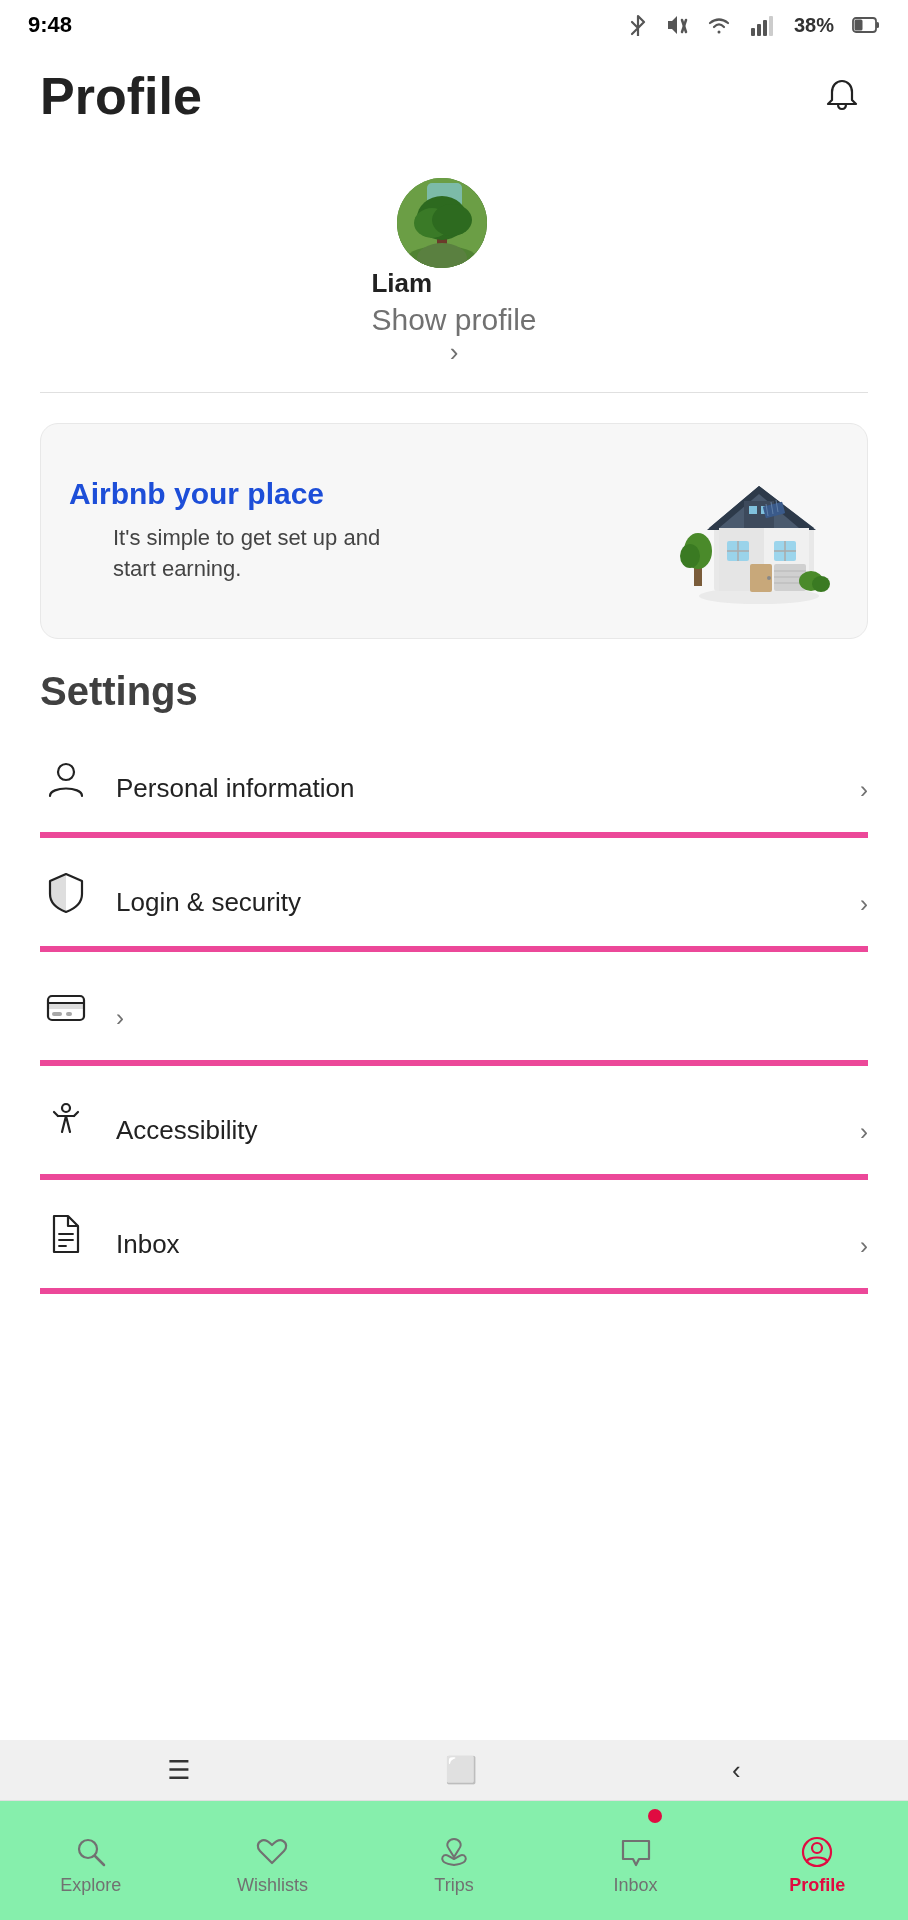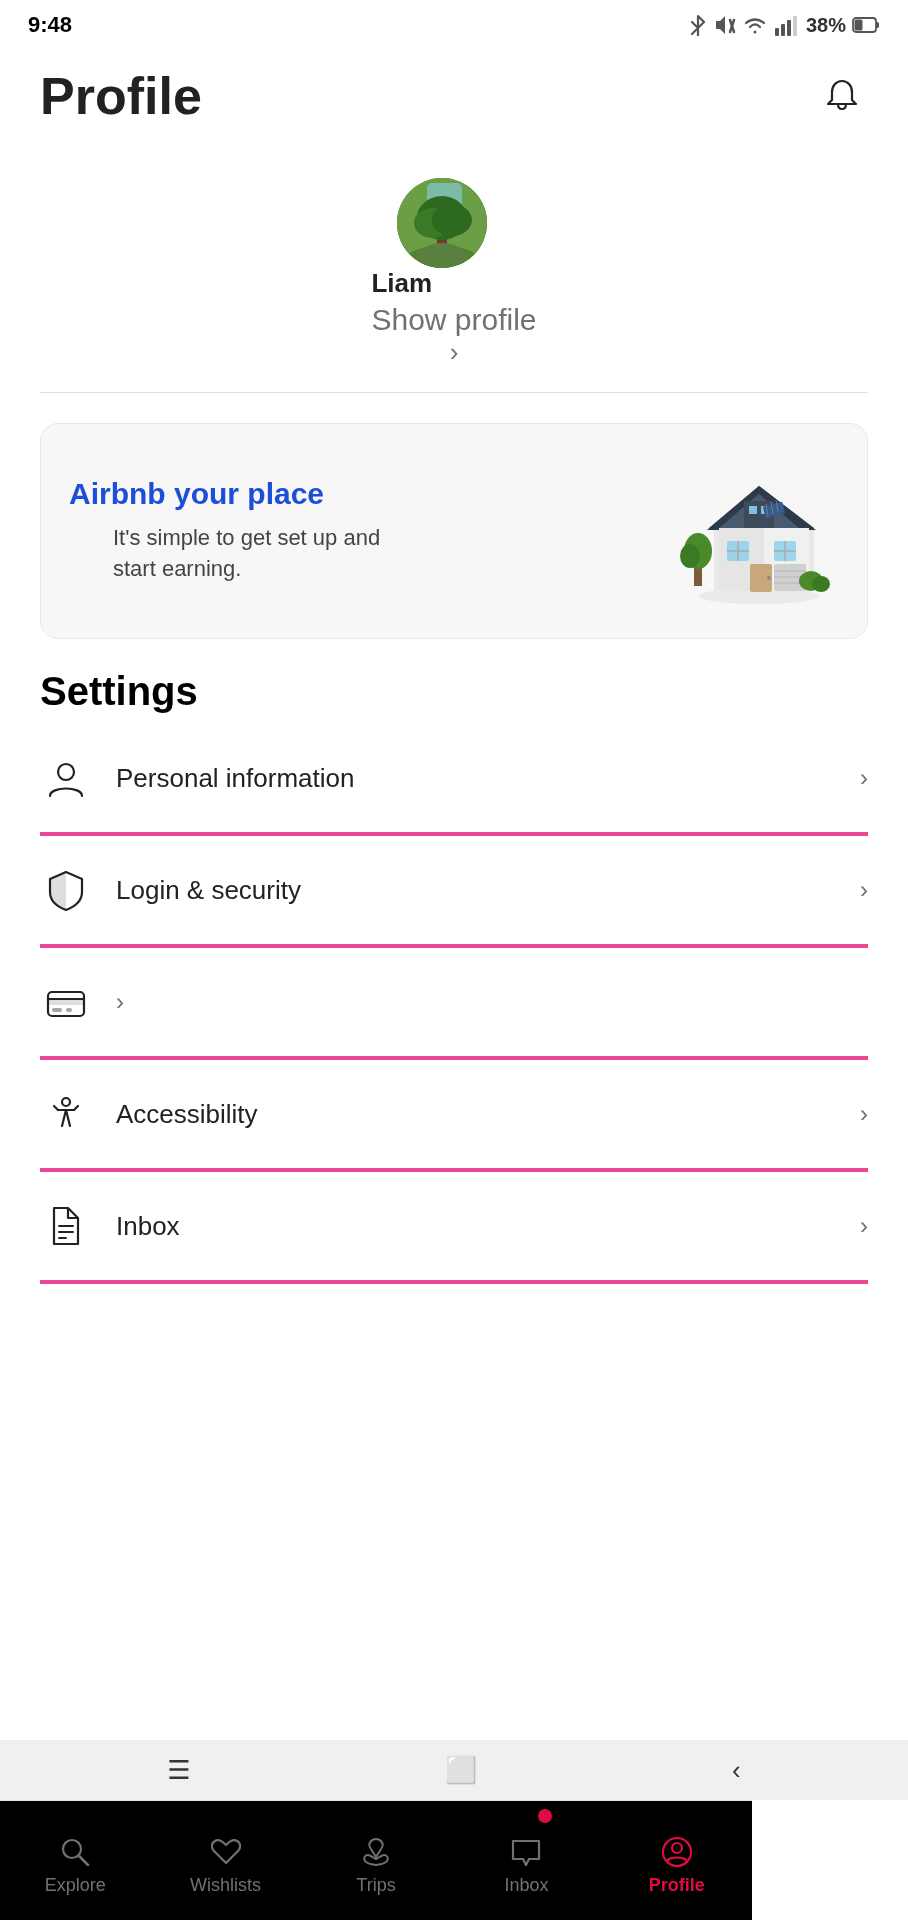--- a/index.html
+++ b/index.html
@@ -16,21 +16,21 @@
     
     .status-bar {
       display: flex;
       justify-content: space-between;
       align-items: center;
       padding: 12px 28px 8px;
       font-size: 22px;
       font-weight: 600;
     }
     .status-time { font-size: 22px; font-weight: 700; }
-    .status-icons { display: flex; align-items: center; gap: 6px; font-size: 18px; }
+    .status-icons { display: flex; align-items: center; gap: 18px; font-size: 18px; }
 
     
     .main-content {
       padding: 20px 40px 0;
     }
 
     
     .page-header {
       display: flex;
       justify-content: space-between;
@@ -126,29 +126,29 @@
       position: relative;
       width: 180px;
       height: 150px;
     }
 
     
     .settings-section { margin-top: 20px; }
     .settings-title {
       font-size: 40px;
       font-weight: 800;
-      color: #000000;
+      color: #404040;
       margin-bottom: 10px;
     }
     .settings-list { margin-top: 10px; }
     .settings-item {
       display: flex;
-      align-items: center;
+      align-items: flex-end;
       padding: 28px 0;
-      border-bottom: 4px solid #ec4899;
+      border-bottom: 6px solid #ec4899;
       cursor: pointer;
     }
     .settings-item-icon {
       width: 52px;
       height: 52px;
       margin-right: 24px;
       display: flex;
       align-items: center;
       justify-content: center;
       flex-shrink: 0;
@@ -158,22 +158,22 @@
       font-size: 26px;
       color: #222;
     }
     .settings-chevron { color: #717171; font-size: 24px; }
 
     
     .bottom-nav {
       position: fixed;
       bottom: 0;
       left: 0;
-      width: 752px;
-      background: #000000;
+      width: 908px;
+      background: #86efac;
       border-top: 1px solid #e0e0e0;
       display: flex;
       align-items: stretch;
       height: 120px;
     }
     .nav-item {
       flex: 1;
       display: flex;
       flex-direction: column;
       align-items: center;

